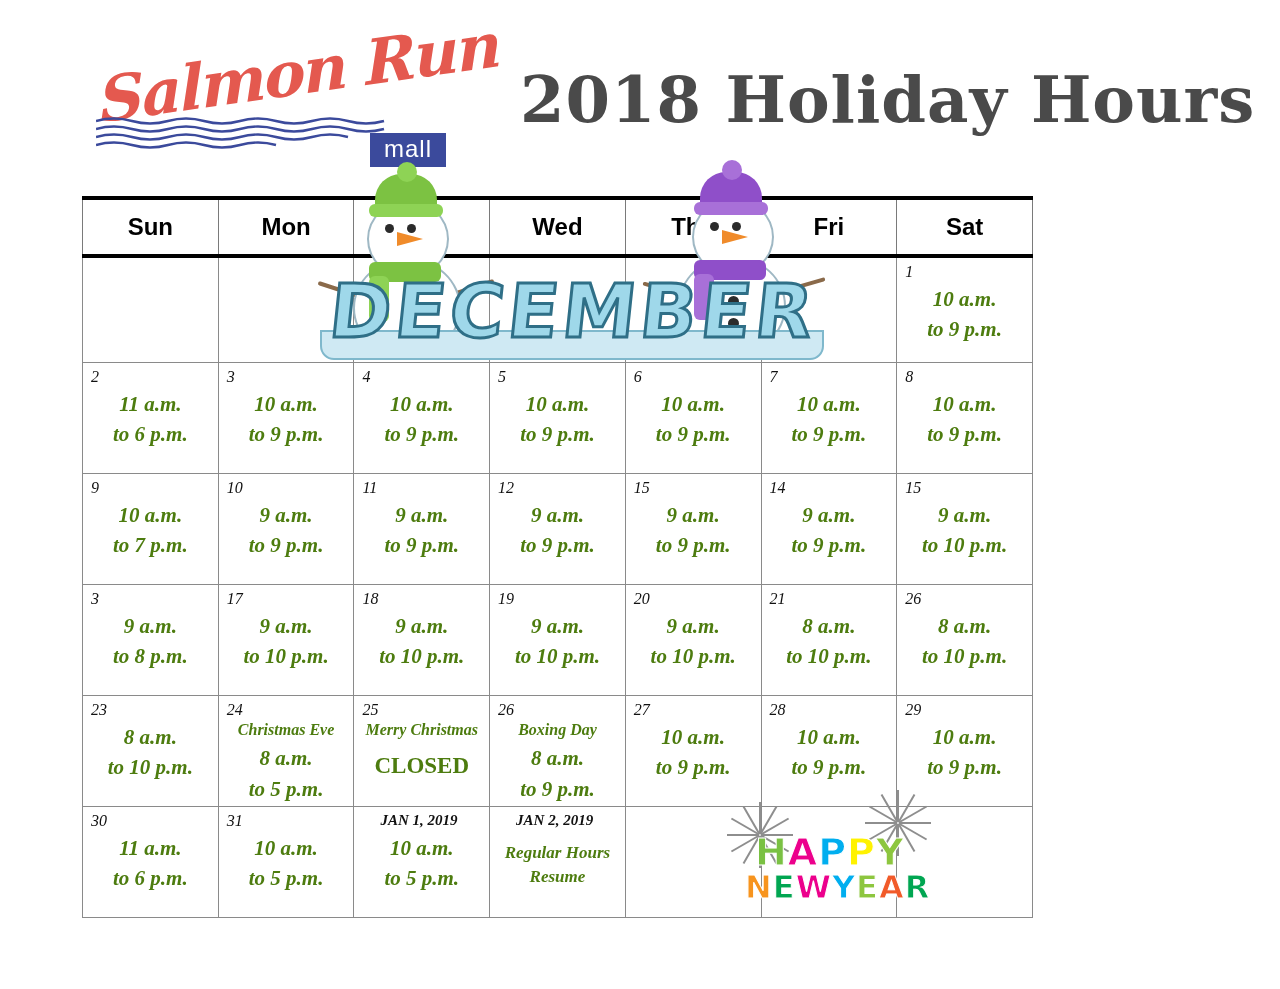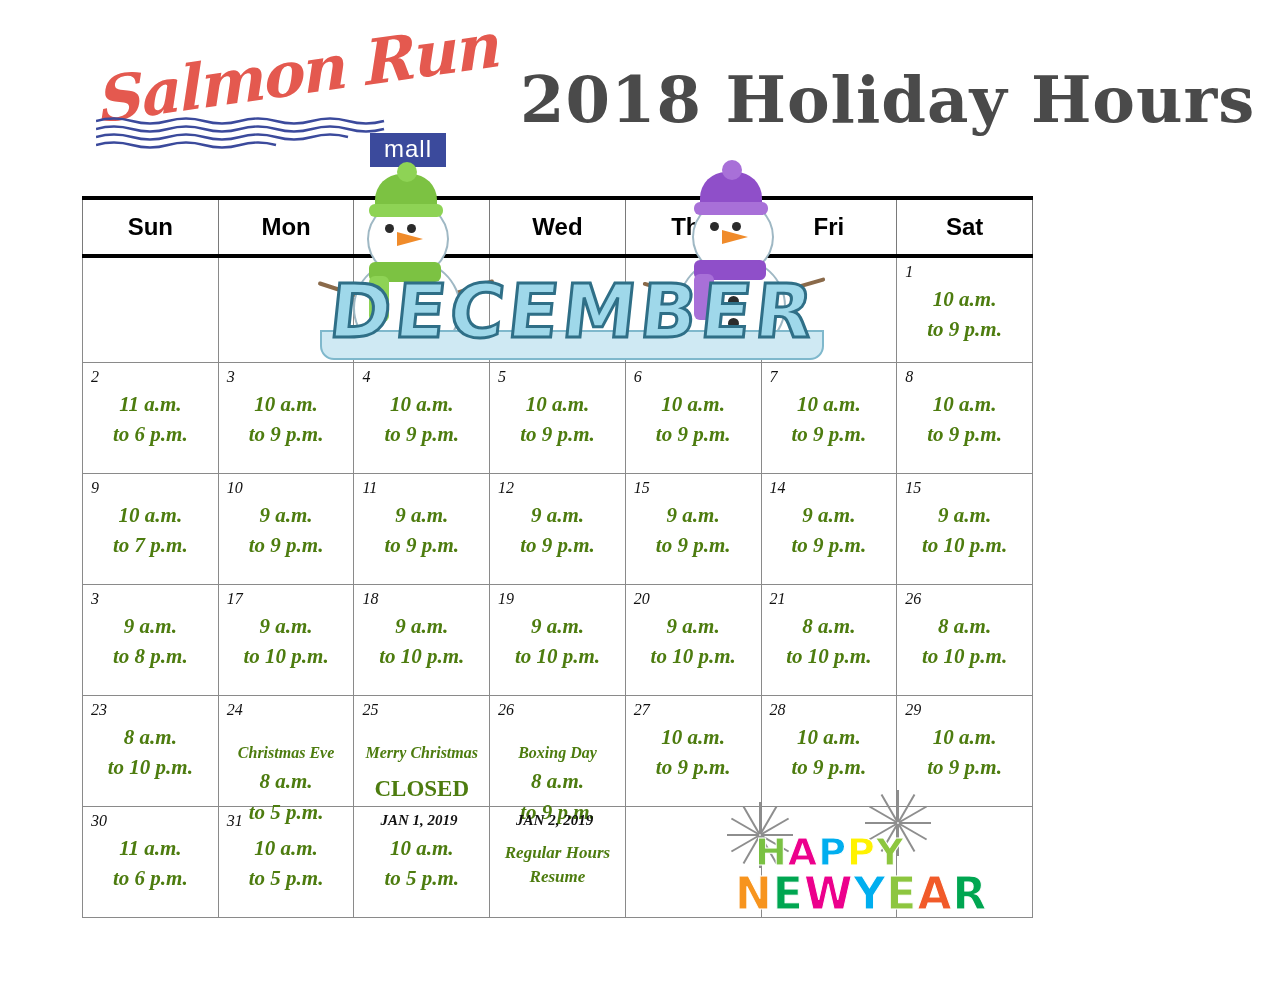--- a/index.html
+++ b/index.html
@@ -131,21 +131,20 @@
     color: #4d7c0f;
     line-height: 1.45;
     z-index: 3;
   }
   .cell-note {
     display: block;
     font-size: 16px;
     font-weight: bold;
     font-style: italic;
     margin-bottom: 2px;
-    margin-top: 23px;
   }
   .cell-line { display: block; }
   .cell-closed {
     display: block;
     font-size: 23px;
     font-weight: bold;
     font-style: normal;
     font-family: "Liberation Serif", serif;
     margin-top: 8px;
   }
@@ -256,21 +255,21 @@
   }
   .hny-line1, .hny-line2 {
     position: absolute;
     font-family: "DejaVu Sans", sans-serif;
     font-weight: bold;
     font-size: 38px;
     letter-spacing: 1px;
     white-space: nowrap;
   }
   .hny-line1 { left: 20px; top: 12px; }
-  .hny-line2 { left: 0; top: 50px; font-size: 44px; }
+  .hny-line2 { left: 10px; top: 50px; font-size: 32px; }
   .spark {
     position: absolute;
     width: 70px; height: 70px;
   }
   .spark span {
     position: absolute;
     left: 34px; top: 2px;
     width: 2px; height: 32px;
     background: #8e8e8e;
     transform-origin: 1px 33px;

